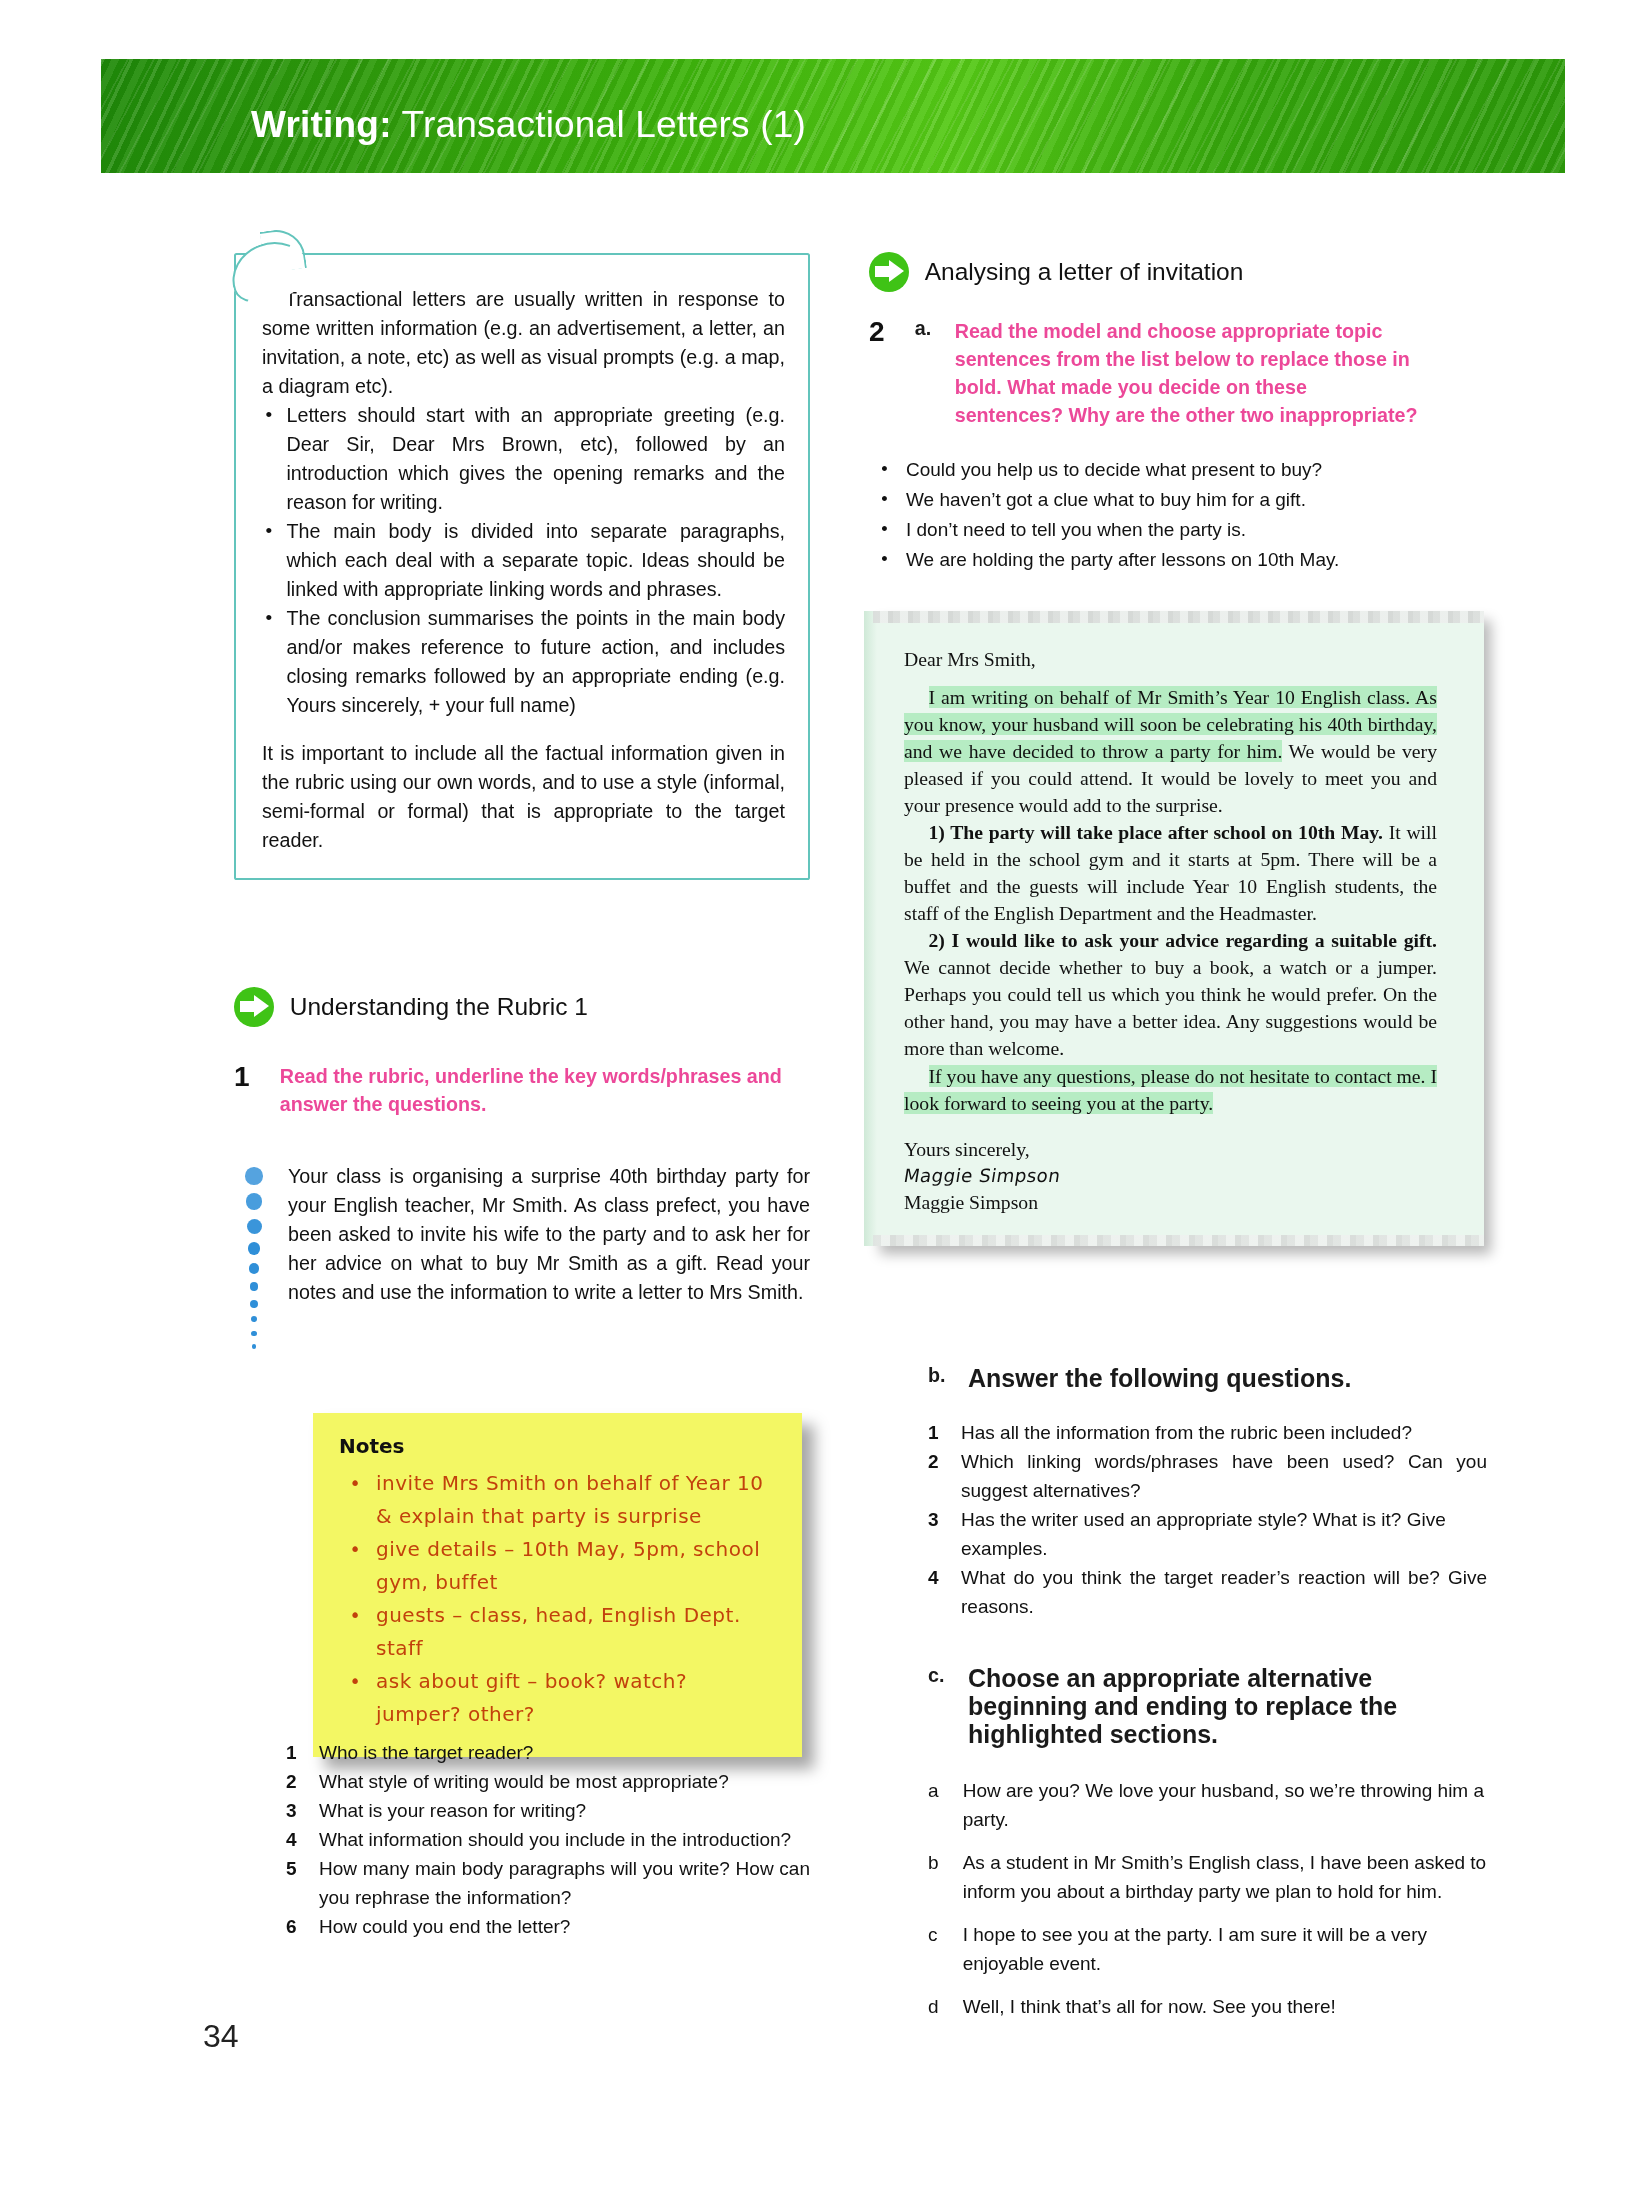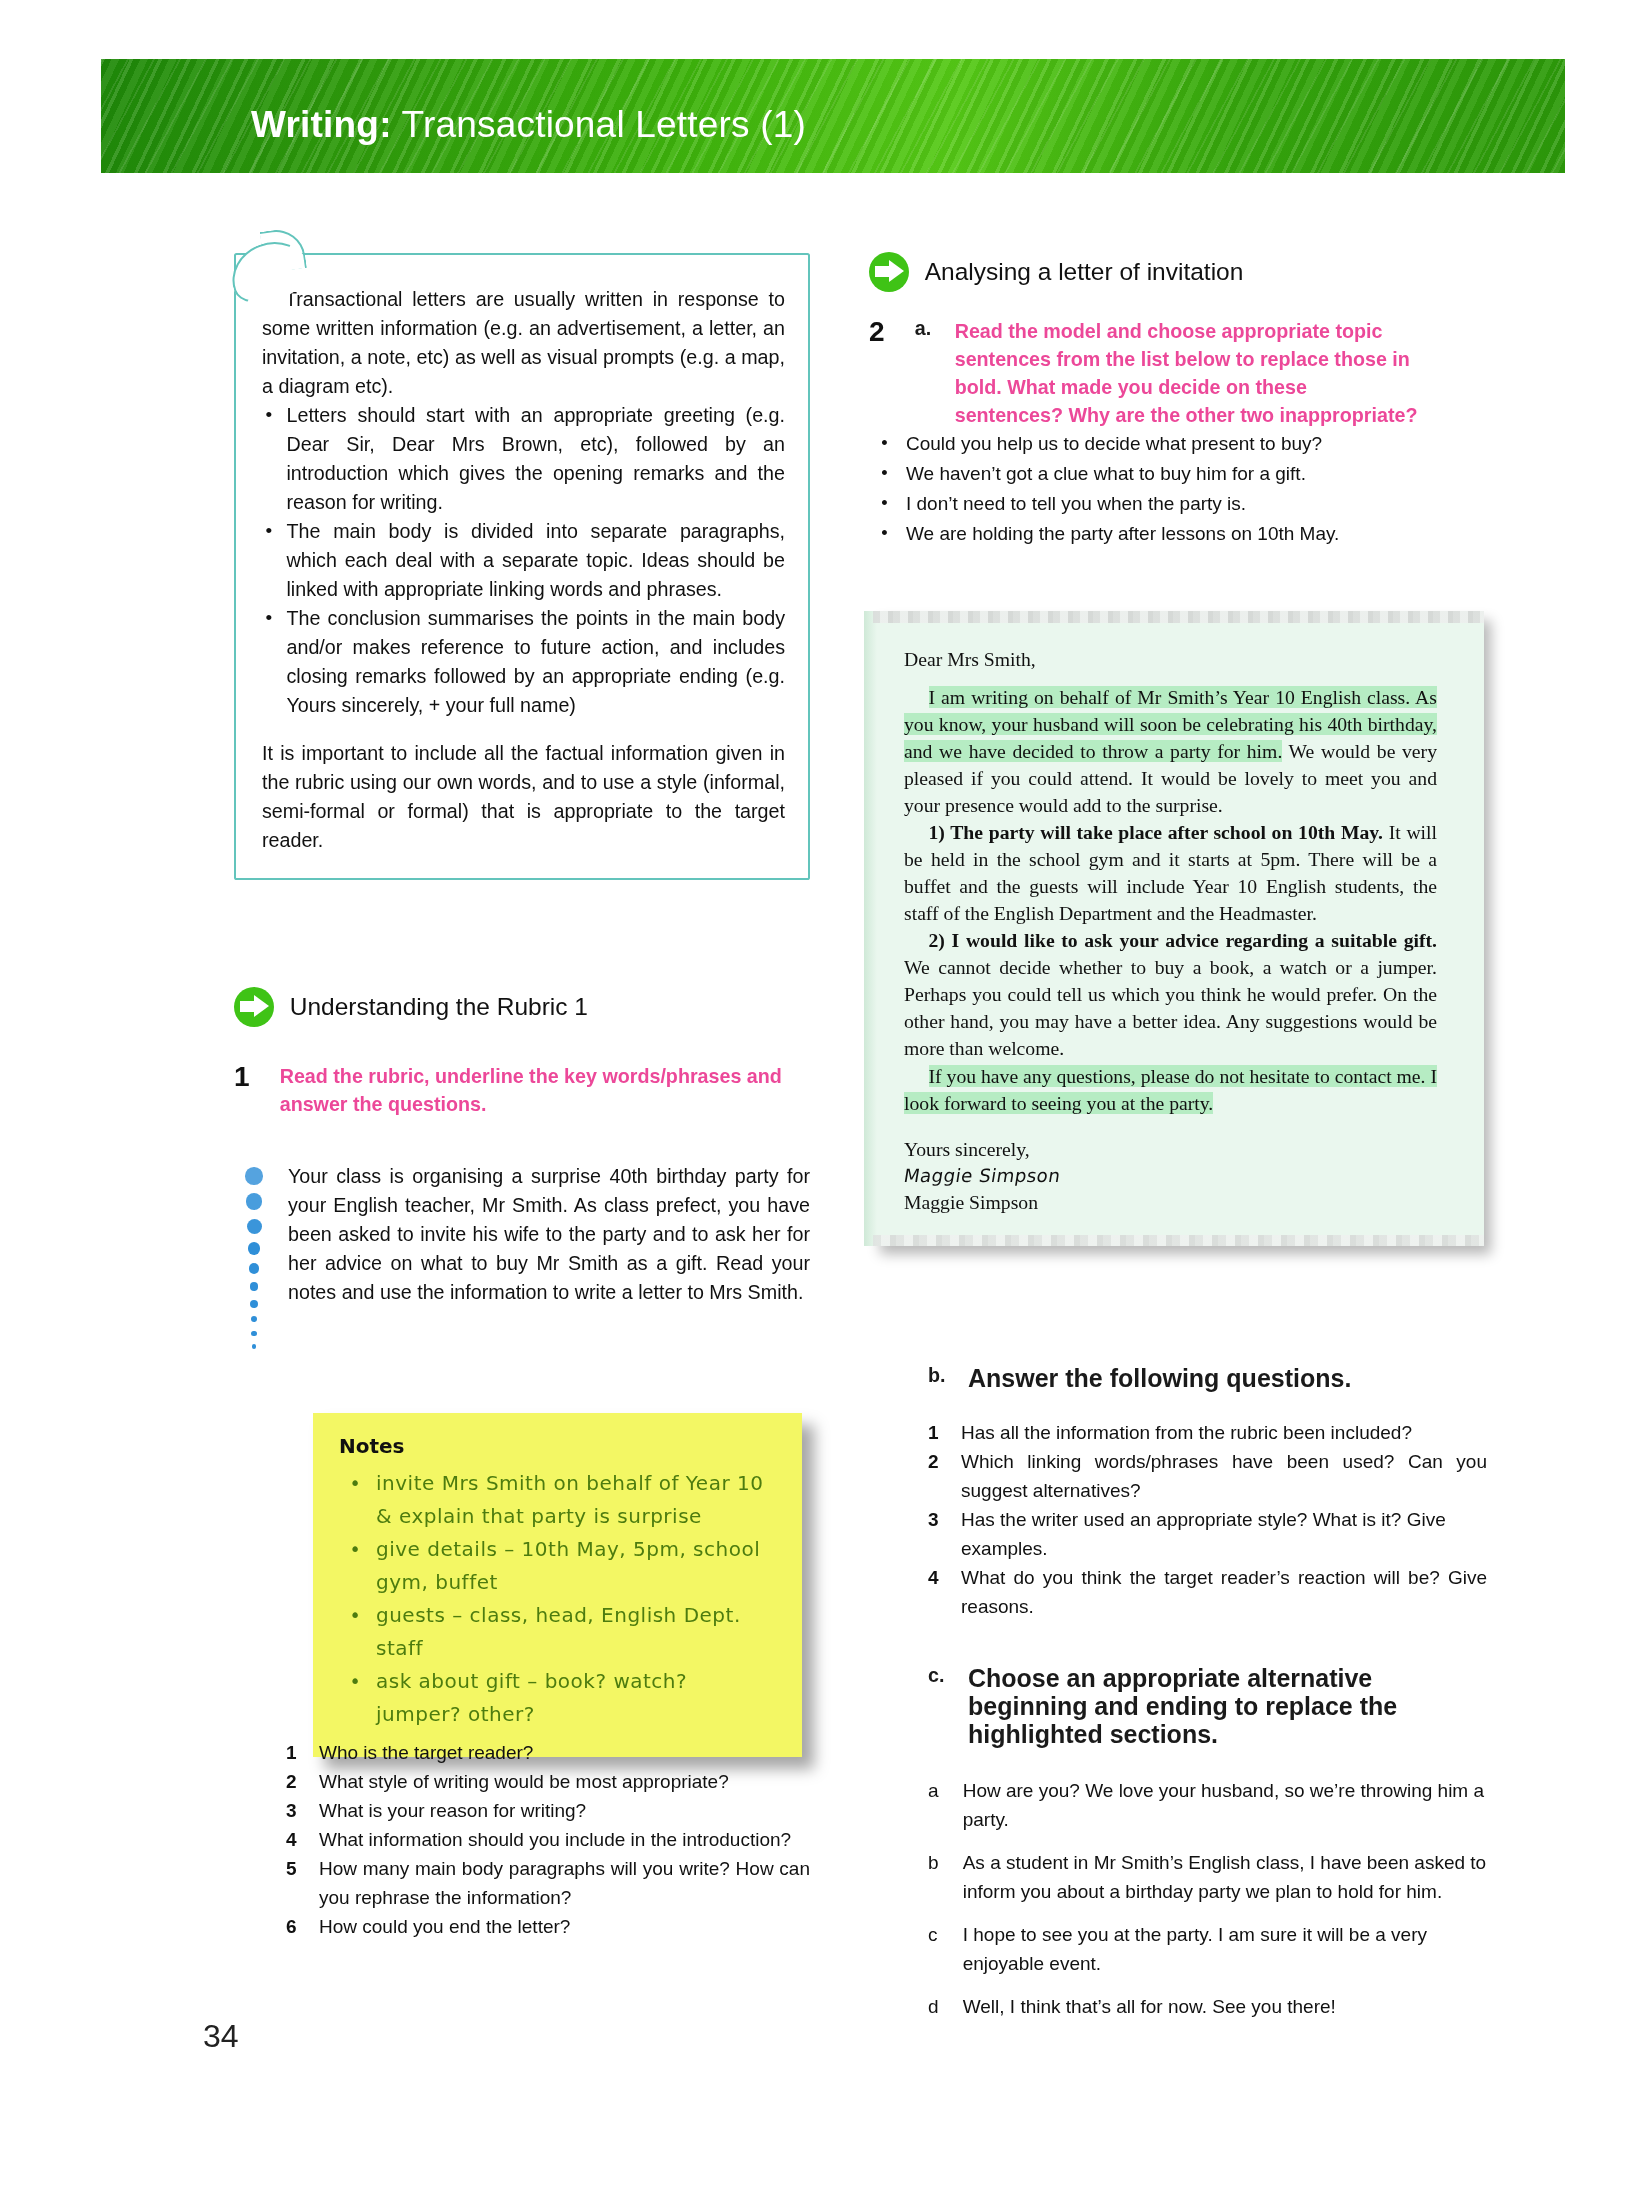--- a/index.html
+++ b/index.html
@@ -101,21 +101,21 @@
     padding:21px 23px 26px 26px;
     box-shadow:12.2px 12.2px 14px rgba(0,0,0,.35);
   }
   .notes-title{
     font-family:"DejaVu Sans", sans-serif;font-weight:bold;font-size:20px;color:#111;margin-bottom:8.7px;
   }
   .notes ul{margin:0;padding:0;list-style:none;}
   .notes li{
     position:relative;padding-left:37px;
     font-family:"DejaVu Sans", sans-serif;
-    font-size:20px;line-height:33px;color:#4d7c0f;letter-spacing:0.5px;
+    font-size:20px;line-height:33px;color:#c2410c;letter-spacing:0.5px;
   }
   .notes li:before{content:"\2022";position:absolute;left:10.5px;top:0;font-size:19px;}
 
   
   .qlist{margin:0;padding:0;list-style:none;}
   .qlist li{display:flex;gap:14px;font-size:19px;line-height:29px;color:#111;}
   .qlist li .n{font-weight:bold;width:19px;flex:0 0 19px;text-align:left;}
   .qlist li .t{flex:1;text-align:justify;}
   .qlist li .t.nojust{text-align:left;}
 
@@ -270,21 +270,21 @@
   </div>
 
   <div class="ex" style="margin-top:24.5px;">
     <div class="ex-num">2</div>
     <div style="display:flex;gap:14px;">
       <div style="font-size:19.7px;font-weight:bold;flex:0 0 26px;">a.</div>
       <div class="ex-body" style="width:463px;">Read the model and choose appropriate topic sentences from the list below to replace those in bold. What made you decide on these sentences? Why are the other two inappropriate?</div>
     </div>
   </div>
 
-  <ul class="bul" style="">
+  <ul class="bul" style="margin-top:26px;">
     <li>Could you help us to decide what present to buy?</li>
     <li>We haven’t got a clue what to buy him for a gift.</li>
     <li>I don’t need to tell you when the party is.</li>
     <li>We are holding the party after lessons on 10th May.</li>
   </ul>
 </div>
 
 <div class="letter" style="position:absolute;left:873px;top:611px;">
   <div class="letter-torn-top"></div>
   <div class="letter-body">

